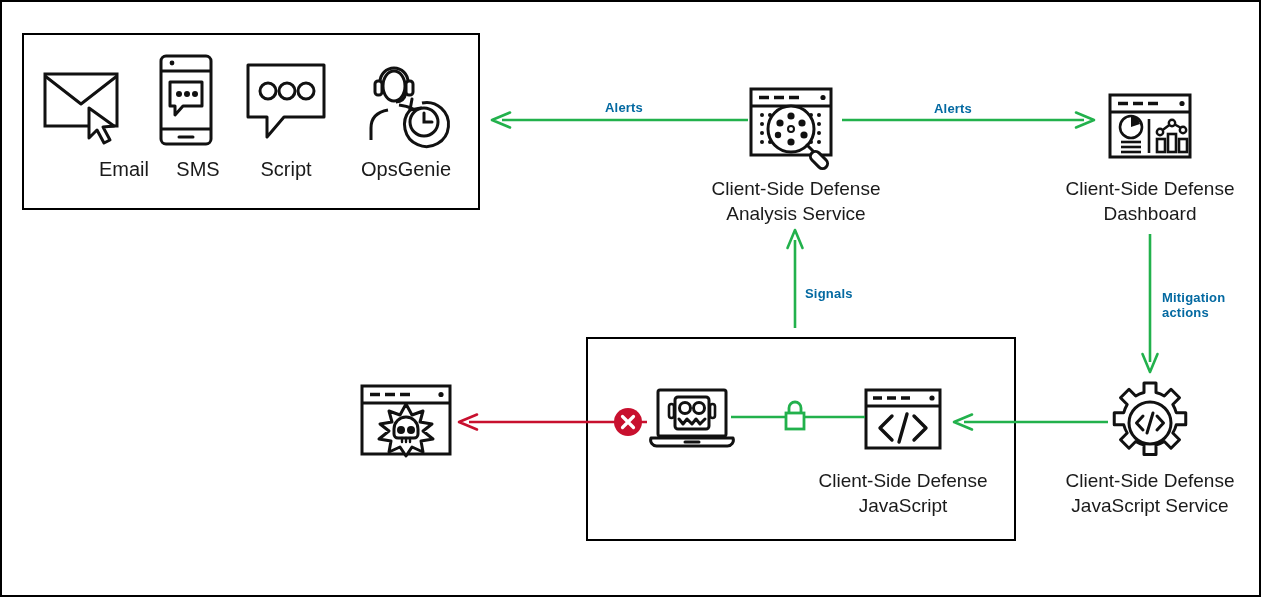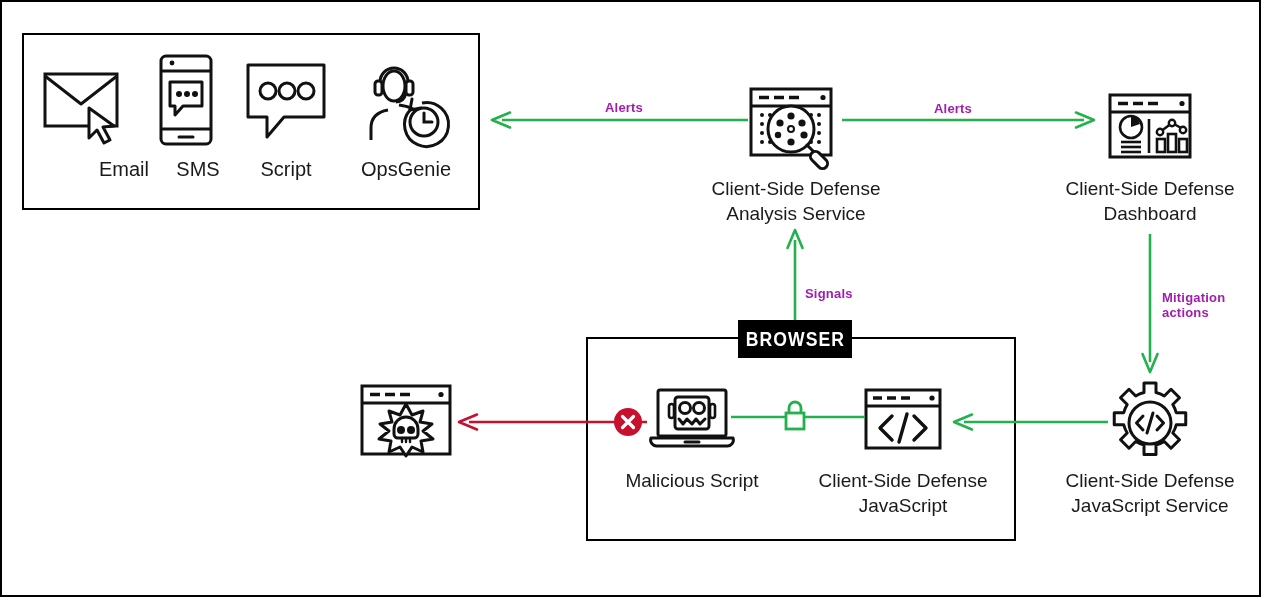--- a/index.html
+++ b/index.html
@@ -43,21 +43,21 @@
     text-align: center;
     font-size: 20px;
     line-height: 24px;
     color: #1a1a1a;
   }
   
   .edge-label {
     position: absolute;
     font-size: 13px;
     font-weight: bold;
-    color: #a21caf;
+    color: #0369a1;
     letter-spacing: 0.2px;
     line-height: 15px;
     white-space: pre-line;
   }
   
   .browser-tag {
     position: absolute;
     background: #000000;
     color: #ffffff;
     font-size: 20px;
@@ -242,23 +242,20 @@
   <div class="abs" style="left:783px; top:228px; width:20px; height:98px;">
     <svg width="20" height="98" viewBox="0 0 20 98">
       <line x1="10" y1="98" x2="10" y2="10" stroke="#22b14c" stroke-width="2.6"></line>
       <path d="M10 0 L2.5 18 M10 0 L17.5 18" fill="none" stroke="#22b14c" stroke-width="2.6" stroke-linecap="round"></path>
     </svg>
   </div>
   <div class="edge-label" style="left:803px; top:284px;">Signals</div>
 
   <div class="frame-box abs" style="left:584px; top:335px; width:430px; height:204px;"></div>
 
-  <div class="browser-tag-wrap" style="left:736px; top:318px; width:114px; height:38px;">
-    <span class="browser-tag" style="position:relative; left:0; top:0;">BROWSER</span>
-  </div>
 
   <div class="abs" style="left:950px; top:410px; width:156px; height:20px;">
     <svg width="156" height="20" viewBox="0 0 156 20">
       <line x1="12" y1="10" x2="156" y2="10" stroke="#22b14c" stroke-width="2.6"></line>
       <path d="M2 10 L20 2.5 M2 10 L20 17.5" fill="none" stroke="#22b14c" stroke-width="2.6" stroke-linecap="round"></path>
     </svg>
   </div>
 
   <div class="icon-wrap" style="left:1105px; top:378px; width:86px; height:86px;">
     <svg width="86" height="86" viewBox="0 0 86 86">
@@ -309,21 +306,20 @@
       <path d="M4 50 h82 a6 6 0 0 1 -6 8 h-70 a6 6 0 0 1 -6 -8 z" fill="#fff" stroke="#111" stroke-width="3" stroke-linejoin="round"></path>
       <line x1="38" y1="54" x2="52" y2="54" stroke="#111" stroke-width="3" stroke-linecap="round"></line>
       <rect x="28" y="9" width="34" height="32" rx="3" fill="#fff" stroke="#111" stroke-width="3"></rect>
       <rect x="22" y="16" width="5" height="14" rx="2.5" fill="#fff" stroke="#111" stroke-width="2.6"></rect>
       <rect x="63" y="16" width="5" height="14" rx="2.5" fill="#fff" stroke="#111" stroke-width="2.6"></rect>
       <circle cx="38" cy="20" r="5.5" fill="#fff" stroke="#111" stroke-width="3"></circle>
       <circle cx="52" cy="20" r="5.5" fill="#fff" stroke="#111" stroke-width="3"></circle>
       <path d="M32 31 L36 36 L40 31 L45 36 L49 31 L53 36 L58 31" fill="none" stroke="#111" stroke-width="3" stroke-linejoin="round" stroke-linecap="round"></path>
     </svg>
   </div>
-  <div class="node-label" style="left:570px; top:466px; width:240px;">Malicious Script</div>
 
   <div class="abs" style="left:455px; top:410px; width:190px; height:20px;">
     <svg width="190" height="20" viewBox="0 0 190 20">
       <line x1="12" y1="10" x2="190" y2="10" stroke="#c8102e" stroke-width="2.6"></line>
       <path d="M2 10 L20 2.5 M2 10 L20 17.5" fill="none" stroke="#c8102e" stroke-width="2.6" stroke-linecap="round"></path>
     </svg>
   </div>
   <div class="icon-wrap" style="left:611px; top:405px; width:30px; height:30px;">
     <svg width="30" height="30" viewBox="0 0 30 30">
       <circle cx="15" cy="15" r="14" fill="#c8102e"></circle>

